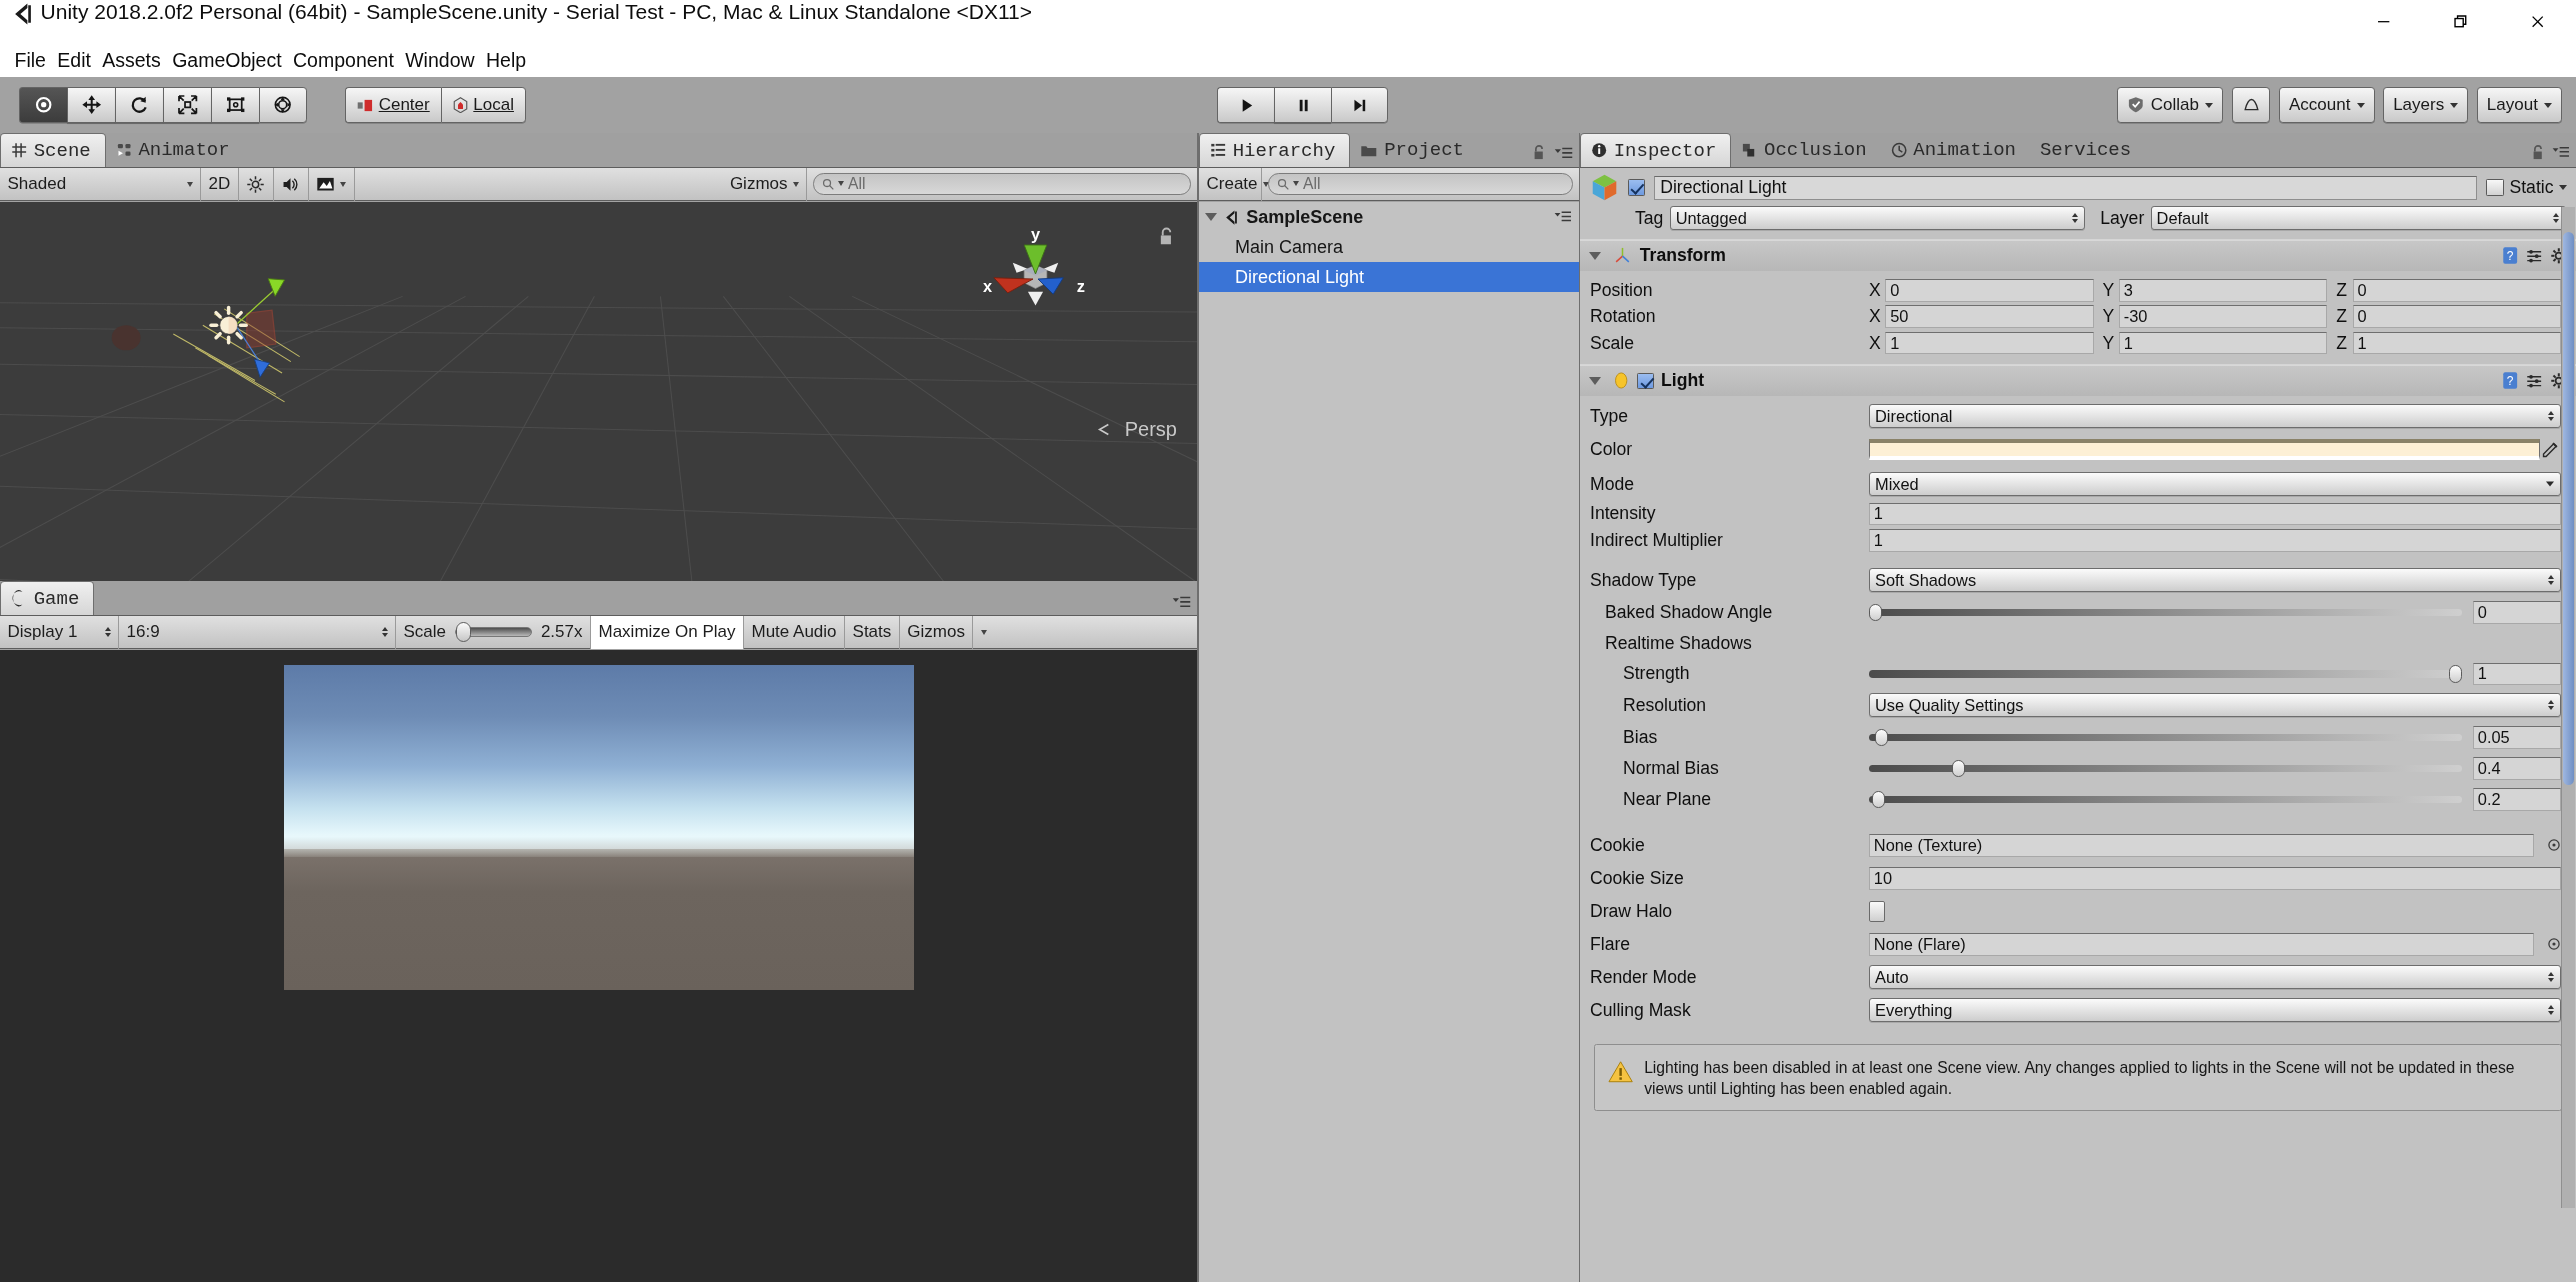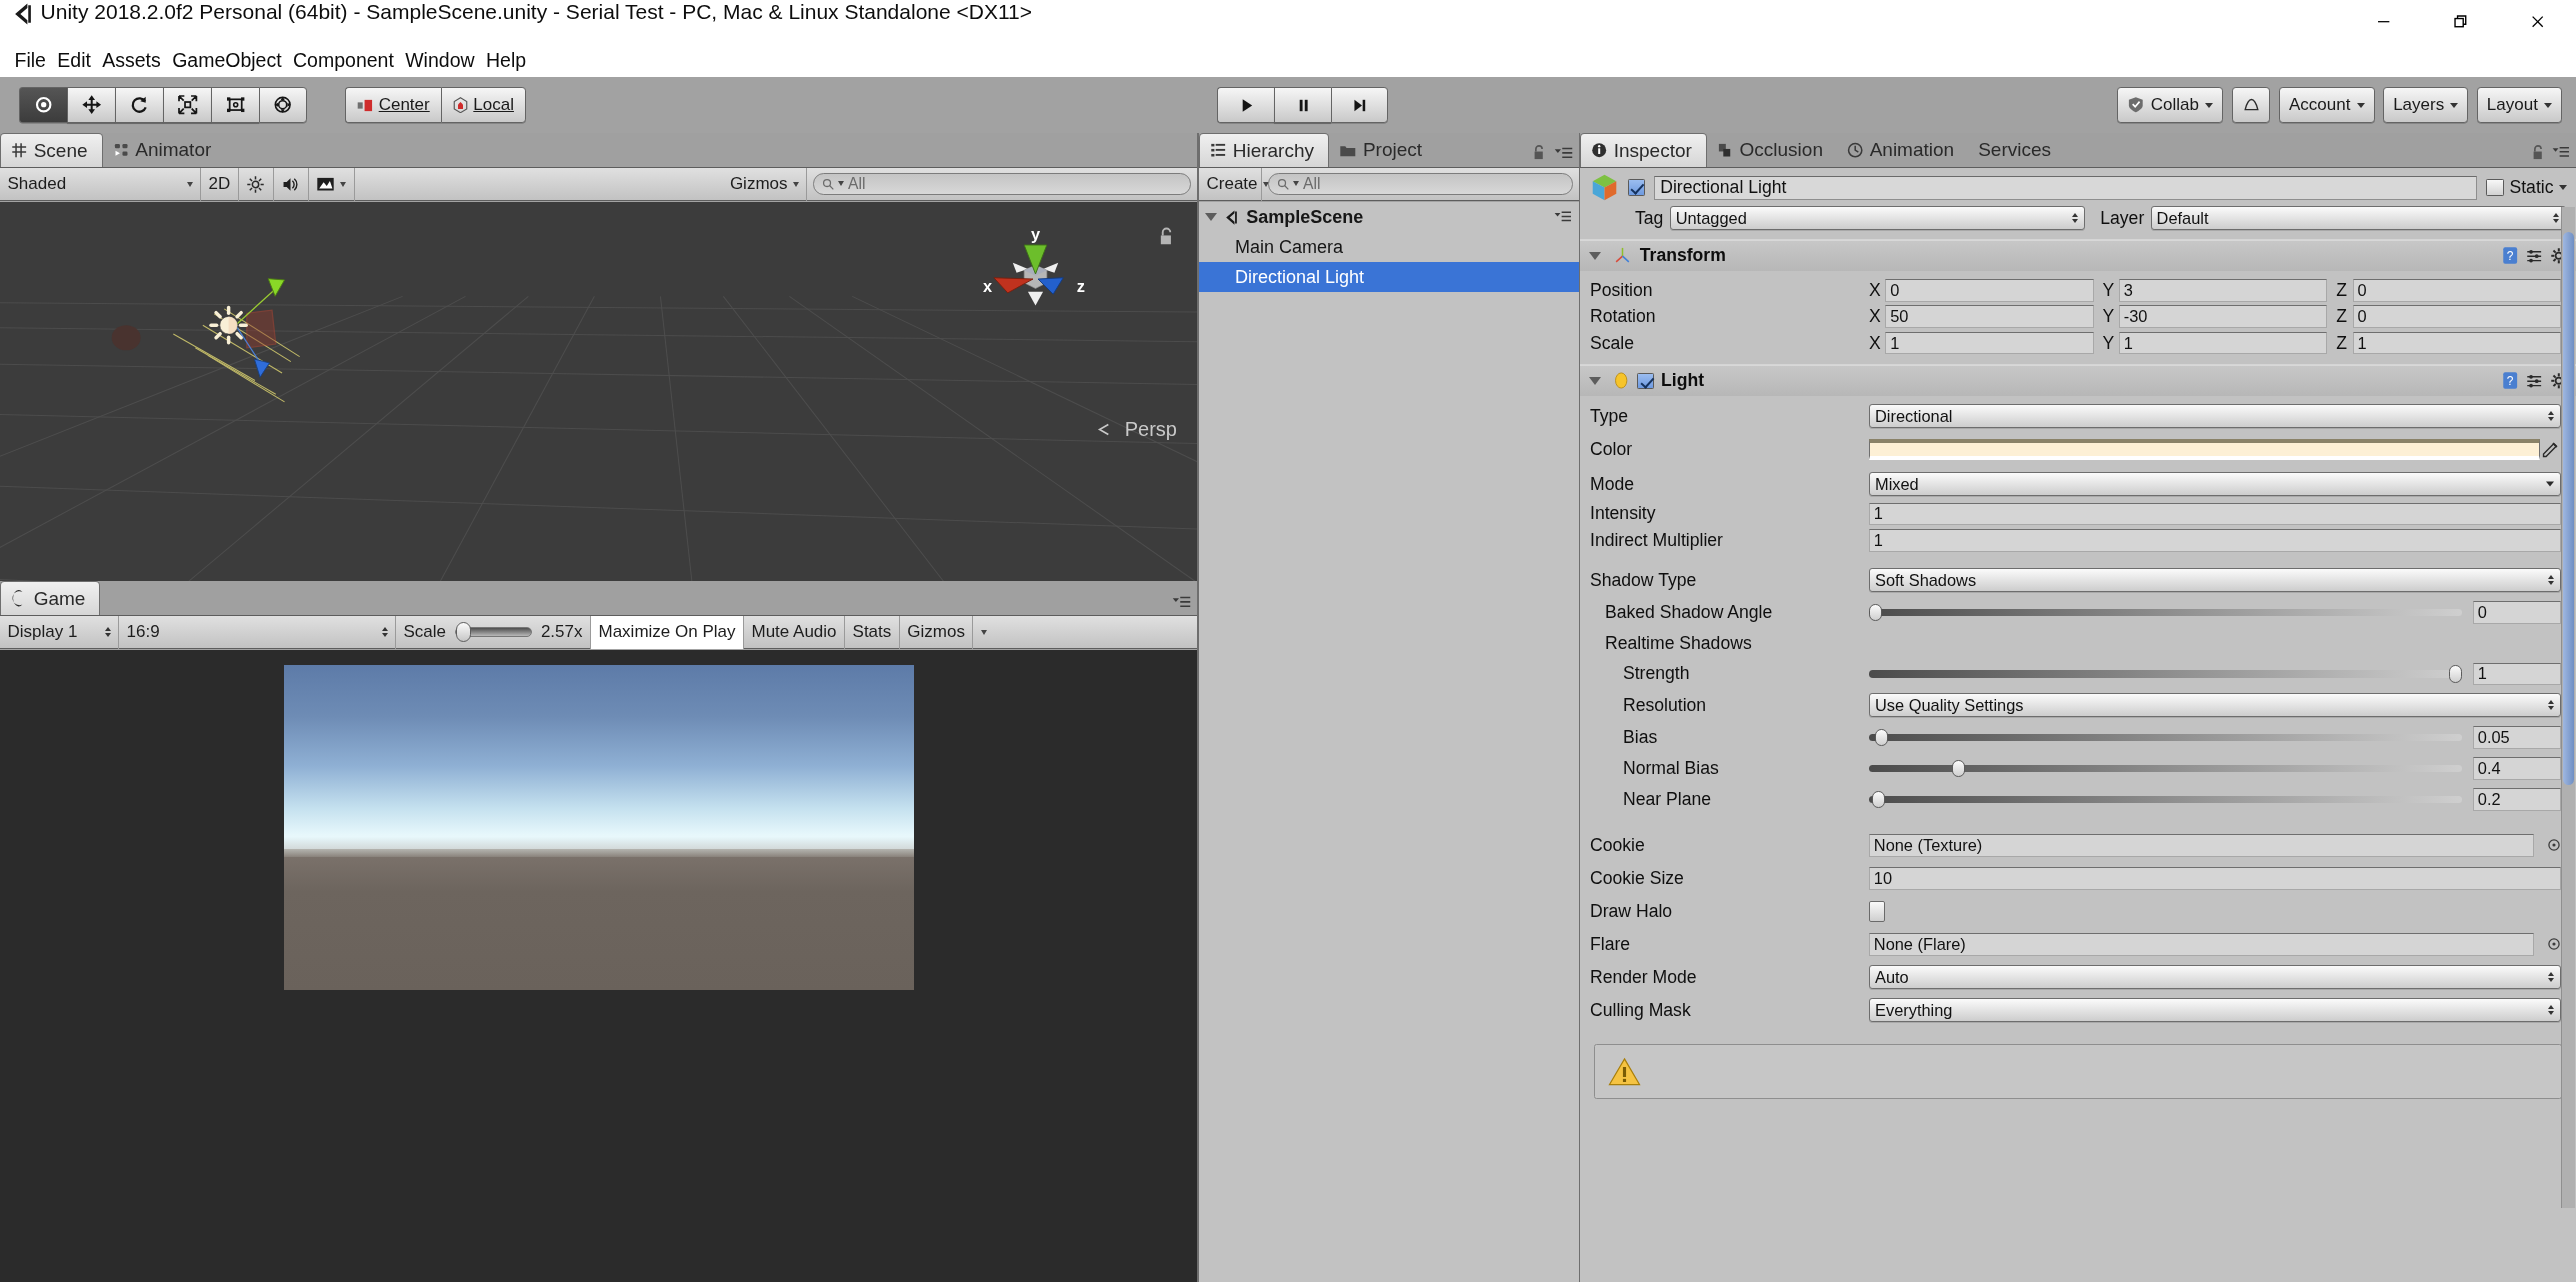--- a/index.html
+++ b/index.html
@@ -84,20 +84,21 @@
     background: #a3a3a3;
   }
 
   
   .panel { position: absolute; background: #a3a3a3; }
   .tabstrip {
     height: 35px; background: #a0a0a0;
     display: flex; align-items: flex-end;
     position: relative;
     border-bottom: 0.6px solid #5d5d5d;
+    font-family: Liberation Mono, monospace;
   }
   .tab {
     height: 34px; padding: 0 14px 0 10px;
     display: flex; align-items: center; gap: 6.3px;
     font-size: 19px; color: #2a2a2a;
   }
   .tab.active {
     background: linear-gradient(#f0f0f0, #d6d6d6);
     border-radius: 4.4px 4.4px 0 0;
     border: 0.6px solid #6e6e6e; border-bottom: none;
@@ -1205,20 +1206,21 @@
           </div>
         </div>
       </div>
 
       <div class="helpbox">
         <svg width="33" height="30" viewBox="0 0 52 48">
           <path d="M26 3 L50 44 H2 Z" fill="#f5c342" stroke="#a97f0a" stroke-width="2"></path>
           <rect x="23.5" y="16" width="5" height="16" fill="#7a5c04"></rect>
           <rect x="23.5" y="35" width="5" height="5" fill="#7a5c04"></rect>
         </svg>
+        <div class="helptext">Lighting has been disabled in at least one Scene view. Any changes applied to lights in the Scene will not be updated in these views until Lighting has been enabled again.</div>
       </div>
 
       <div class="vscroll">
         <div class="vthumb"></div>
       </div>
     </div>
   </div>
 
 </div>
 

